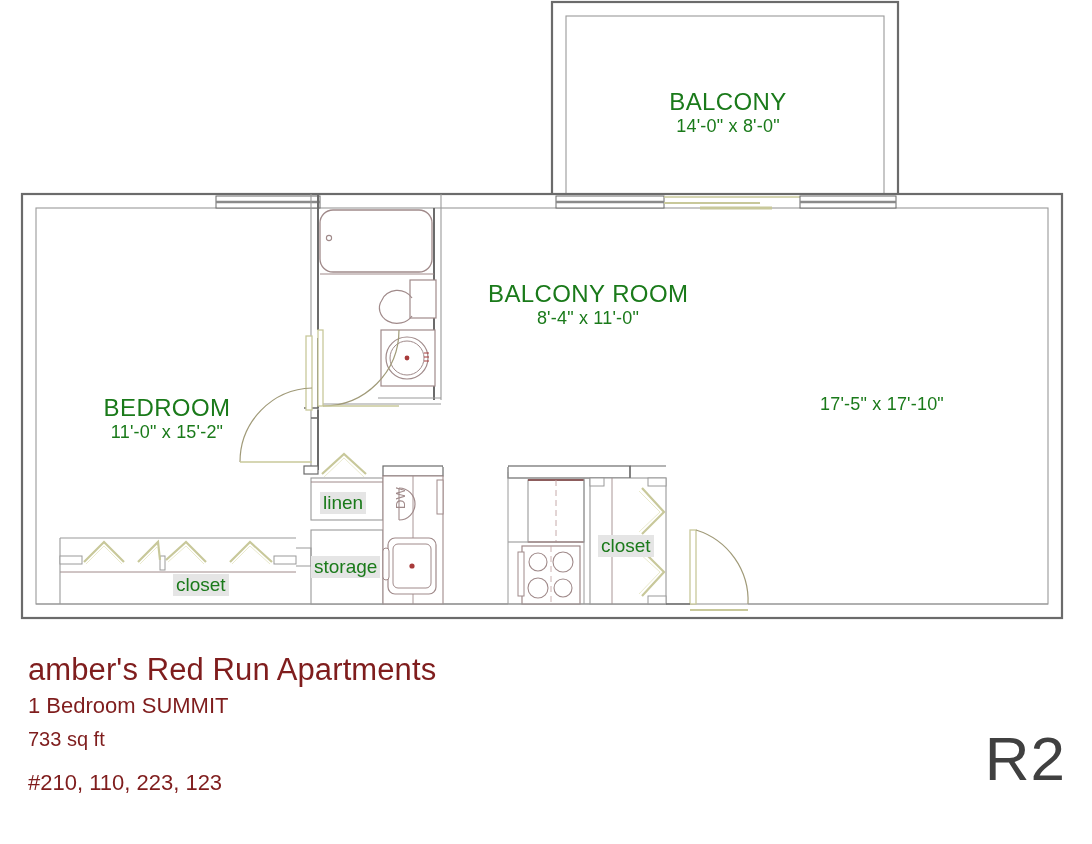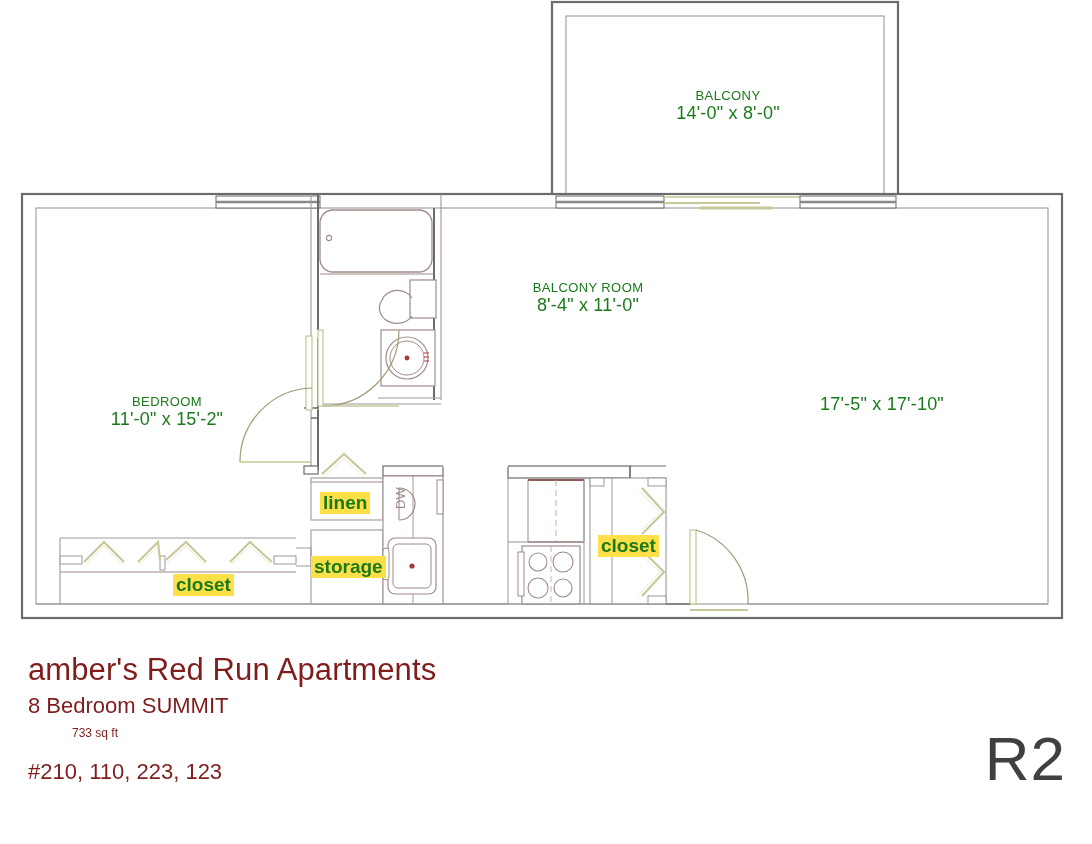--- a/index.html
+++ b/index.html
@@ -30,37 +30,36 @@
   .room-label {
     position: absolute;
     text-align: center;
     color: #1a7a1a;
     line-height: 1.18;
     white-space: nowrap;
     user-select: none;
   }
   .room-label .rl-name {
     display: block;
-    font-size: 13px;
+    font-size: 24px;
     letter-spacing: 0.4px;
   }
   .room-label .rl-dims {
     display: block;
     font-size: 18px;
     letter-spacing: 0.2px;
   }
   .small-label {
     position: absolute;
     color: #1a7a1a;
     font-size: 19px;
     white-space: nowrap;
-    background: #fde047;
+    background: #e5e5e5;
     padding: 0 3px;
     user-select: none;
-    font-weight: bold;
   }
   #title-block {
     position: absolute;
     left: 28px;
     top: 652px;
     color: #7f1d1d;
   }
   #title-block .tb-line1 {
     display: block;
     font-size: 31px;
@@ -68,24 +67,23 @@
     letter-spacing: 0.1px;
   }
   #title-block .tb-line2 {
     display: block;
     font-size: 22px;
     line-height: 1.3;
     margin-top: 3px;
   }
   #title-block .tb-line3 {
     display: block;
-    font-size: 12px;
+    font-size: 20px;
     line-height: 1.4;
     margin-top: 5px;
-    margin-left: 44px;
   }
   #title-block .tb-line4 {
     display: block;
     font-size: 22px;
     line-height: 1.3;
     margin-top: 16px;
   }
   #plan-code {
     position: absolute;
     right: 26px;
@@ -323,20 +321,20 @@
   <div class="small-label" style="left:320px; top:492px;">linen</div>
 
   <div class="small-label" style="left:311px; top:556px;">storage</div>
 
   <div class="small-label" style="left:173px; top:574px;">closet</div>
 
   <div class="small-label" style="left:598px; top:535px;">closet</div>
 
   <div id="title-block">
     <span class="tb-line1">amber's Red Run Apartments</span>
-    <span class="tb-line2">8 Bedroom SUMMIT</span>
+    <span class="tb-line2">1 Bedroom SUMMIT</span>
     <span class="tb-line3">733 sq ft</span>
     <span class="tb-line4">#210, 110, 223, 123</span>
   </div>
 
   <div id="plan-code">R2</div>
 
 </div>
 
 </body></html>

